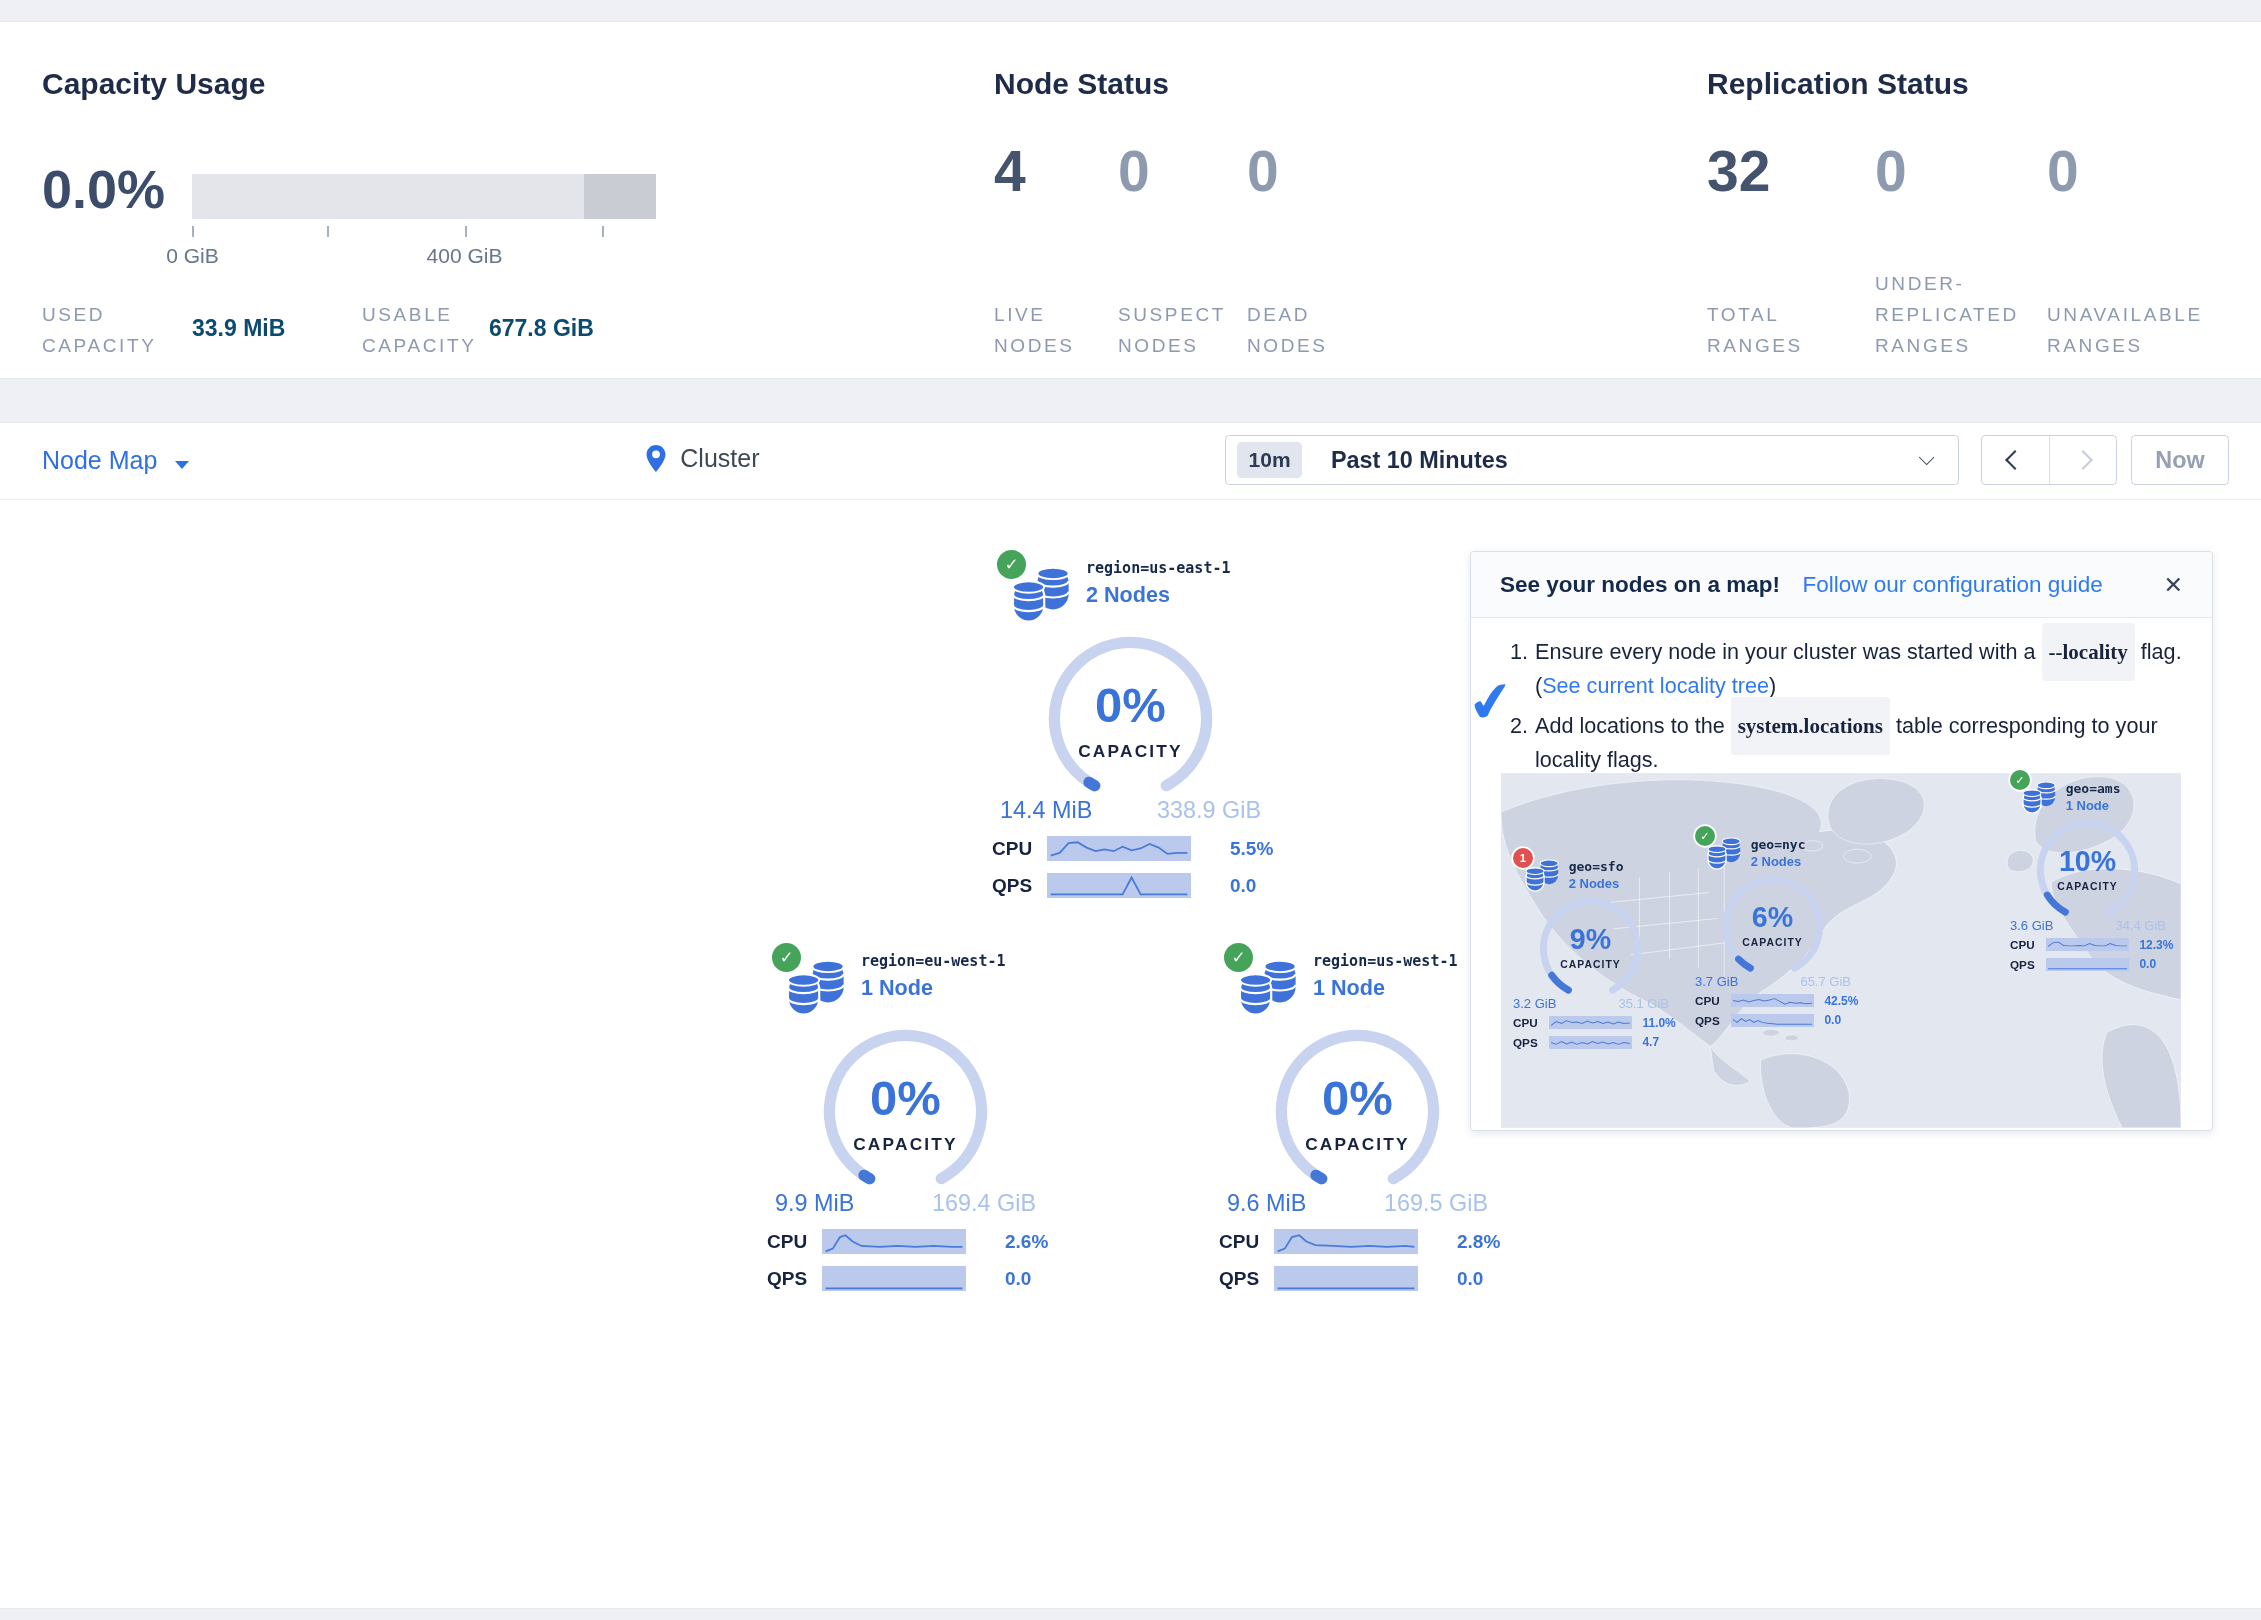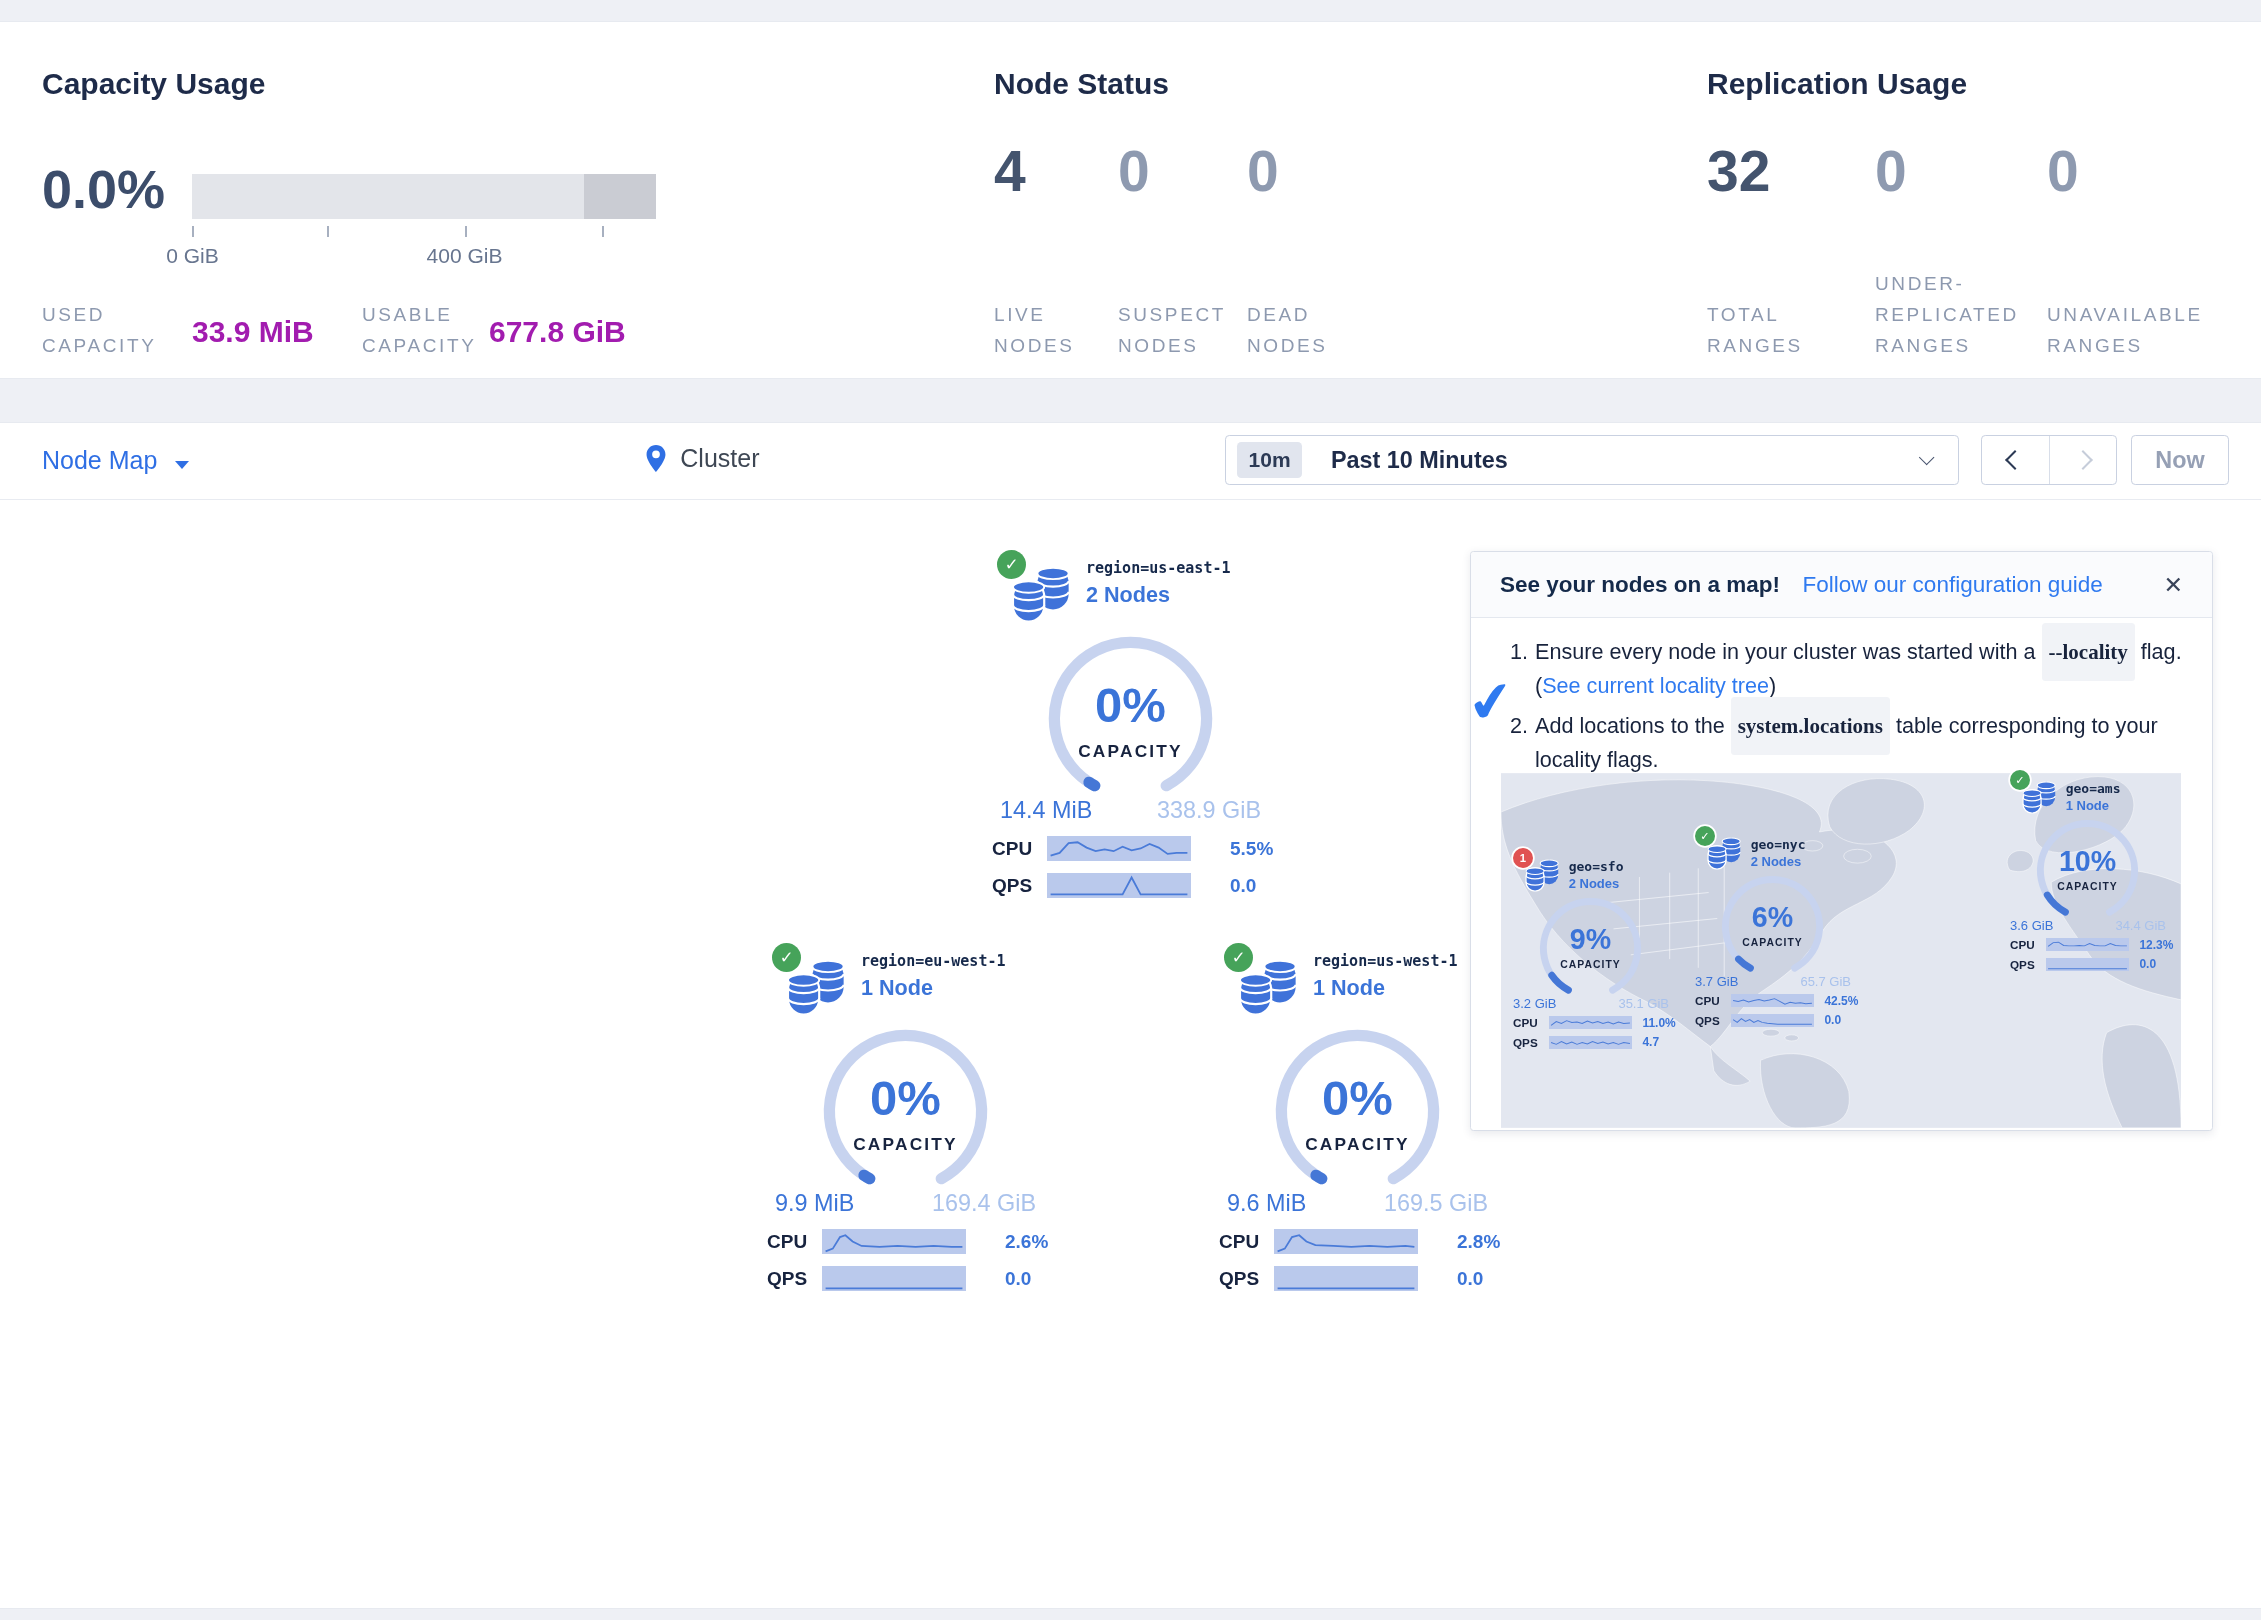--- a/index.html
+++ b/index.html
@@ -10,21 +10,21 @@
   #panel-toolbar { top:422px; height:78px; border-top:0.9px solid #e7eaf0; border-bottom:0.9px solid #e8ebf1; }
   #panel-map { top:500px; height:1108px; }
   .abs { position:absolute; }
 
   
   .sec-title { font-size:30px; font-weight:700; color:#1e2b49; }
   .big-num { font-size:57px; font-weight:700; line-height:1; color:#44546e; }
   .big-num.muted { color:#8e9ab0; }
   .cap-pct { font-size:54px; font-weight:700; color:#3c4d6b; line-height:1; }
   .small-caps { font-size:19px; font-weight:400; color:#8d99af; letter-spacing:2.6px; line-height:31px; }
-  .stat-value { font-size:30px; font-weight:700; color:#a21caf; }
+  .stat-value { font-size:23px; font-weight:700; color:#0c4a6e; }
   .bar-track { position:absolute; left:192px; top:152px; width:464px; height:45px; background:#e3e5ea; }
   .bar-dark { position:absolute; left:392px; top:0; width:72px; height:45px; background:#caccd3; }
   .bar-tick { position:absolute; top:204px; width:1.7px; height:11.3px; background:#a7b0c0; }
   .tick-label { position:absolute; top:222px; width:95px; text-align:center; font-size:21px; color:#67758f; }
 
   
   .nodemap-label { font-size:25px; color:#2f6fe4; font-weight:400; }
   .caret-down-blue { display:inline-block; width:0; height:0; border-left:7px solid transparent; border-right:7px solid transparent; border-top:8.7px solid #2f6fe4; margin-left:14px; vertical-align:middle; }
   .breadcrumb-label { font-size:25px; color:#3e4754; }
   .v-divider { position:absolute; left:1186px; top:423px; width:0.9px; height:76px; background:#e4e8ef; }
@@ -153,21 +153,21 @@
   </div>
   <div class="abs small-caps" style="left:1118px;top:277px">
     <div>SUSPECT</div>
       <div>NODES</div>
   </div>
   <div class="abs small-caps" style="left:1247px;top:277px">
     <div>DEAD</div>
       <div>NODES</div>
   </div>
 
-  <div class="abs sec-title" style="left:1707px;top:45px">Replication Usage</div>
+  <div class="abs sec-title" style="left:1707px;top:45px">Replication Status</div>
   <div class="abs big-num" style="left:1707px;top:121px">32</div>
   <div class="abs big-num muted" style="left:1875px;top:121px">0</div>
   <div class="abs big-num muted" style="left:2047px;top:121px">0</div>
   <div class="abs small-caps" style="left:1707px;top:277px">
     <div>TOTAL</div>
       <div>RANGES</div>
   </div>
   <div class="abs small-caps" style="left:1875px;top:246px">
     <div>UNDER-</div>
       <div>REPLICATED</div>

